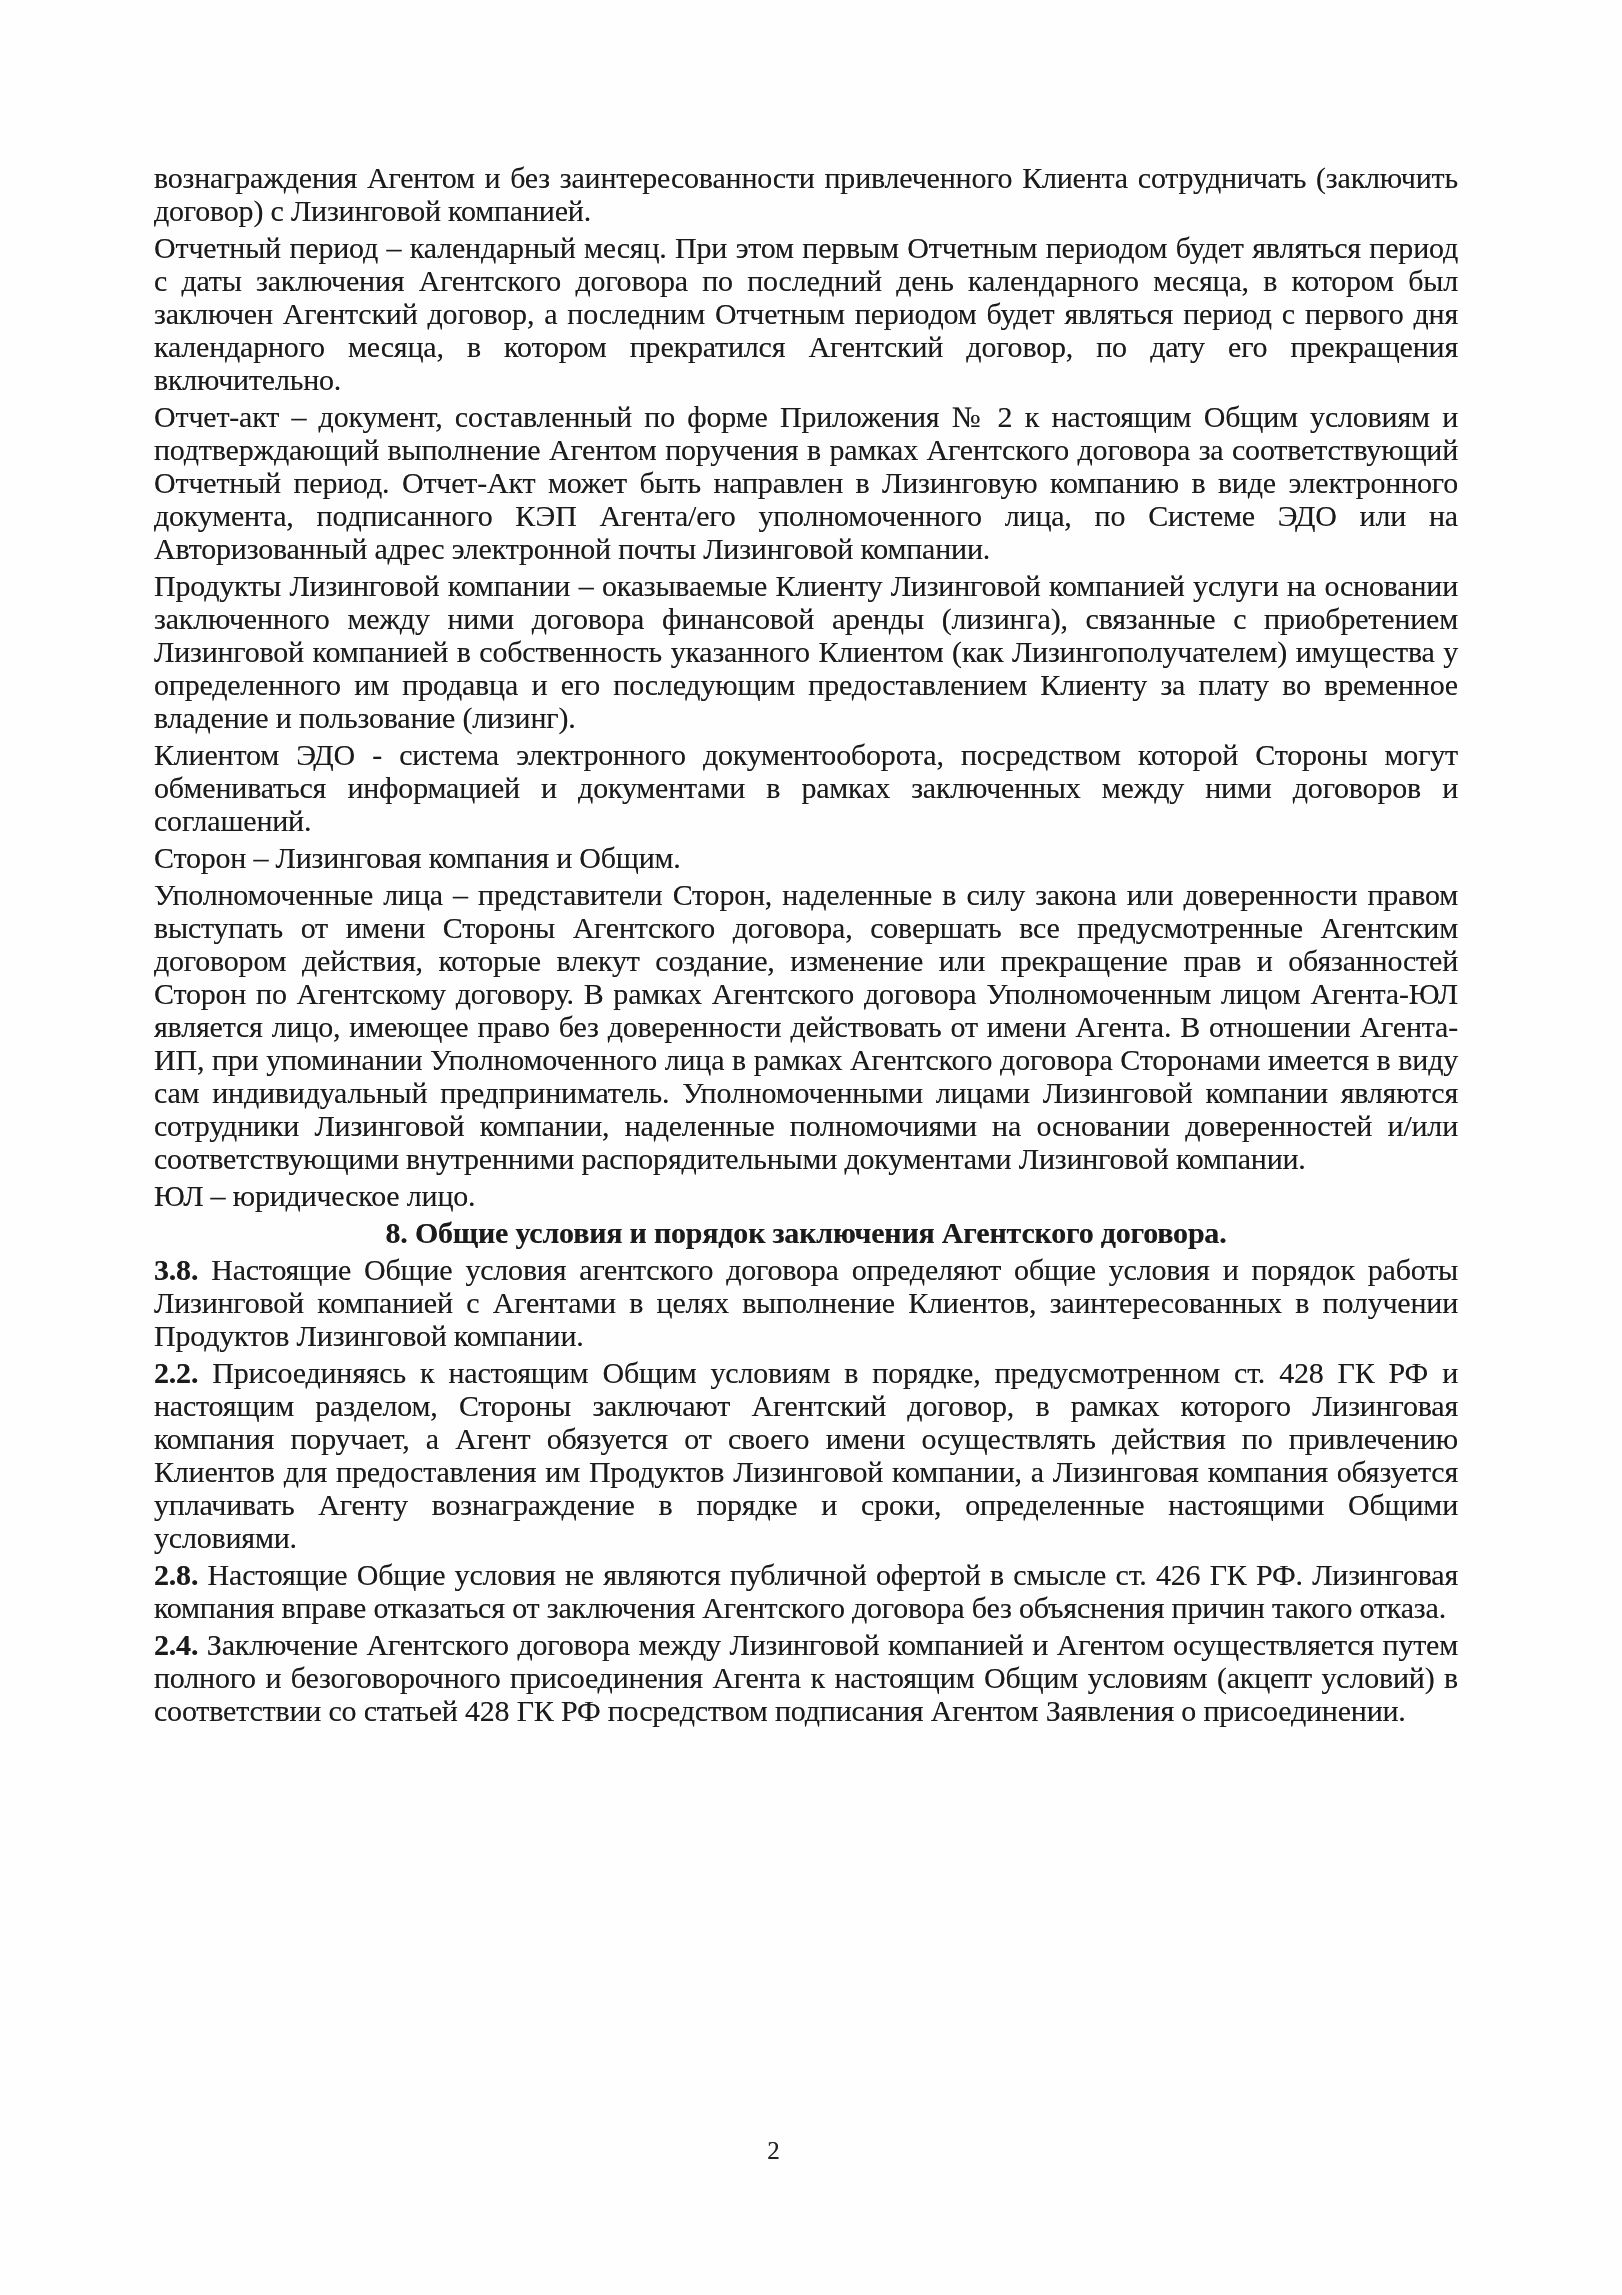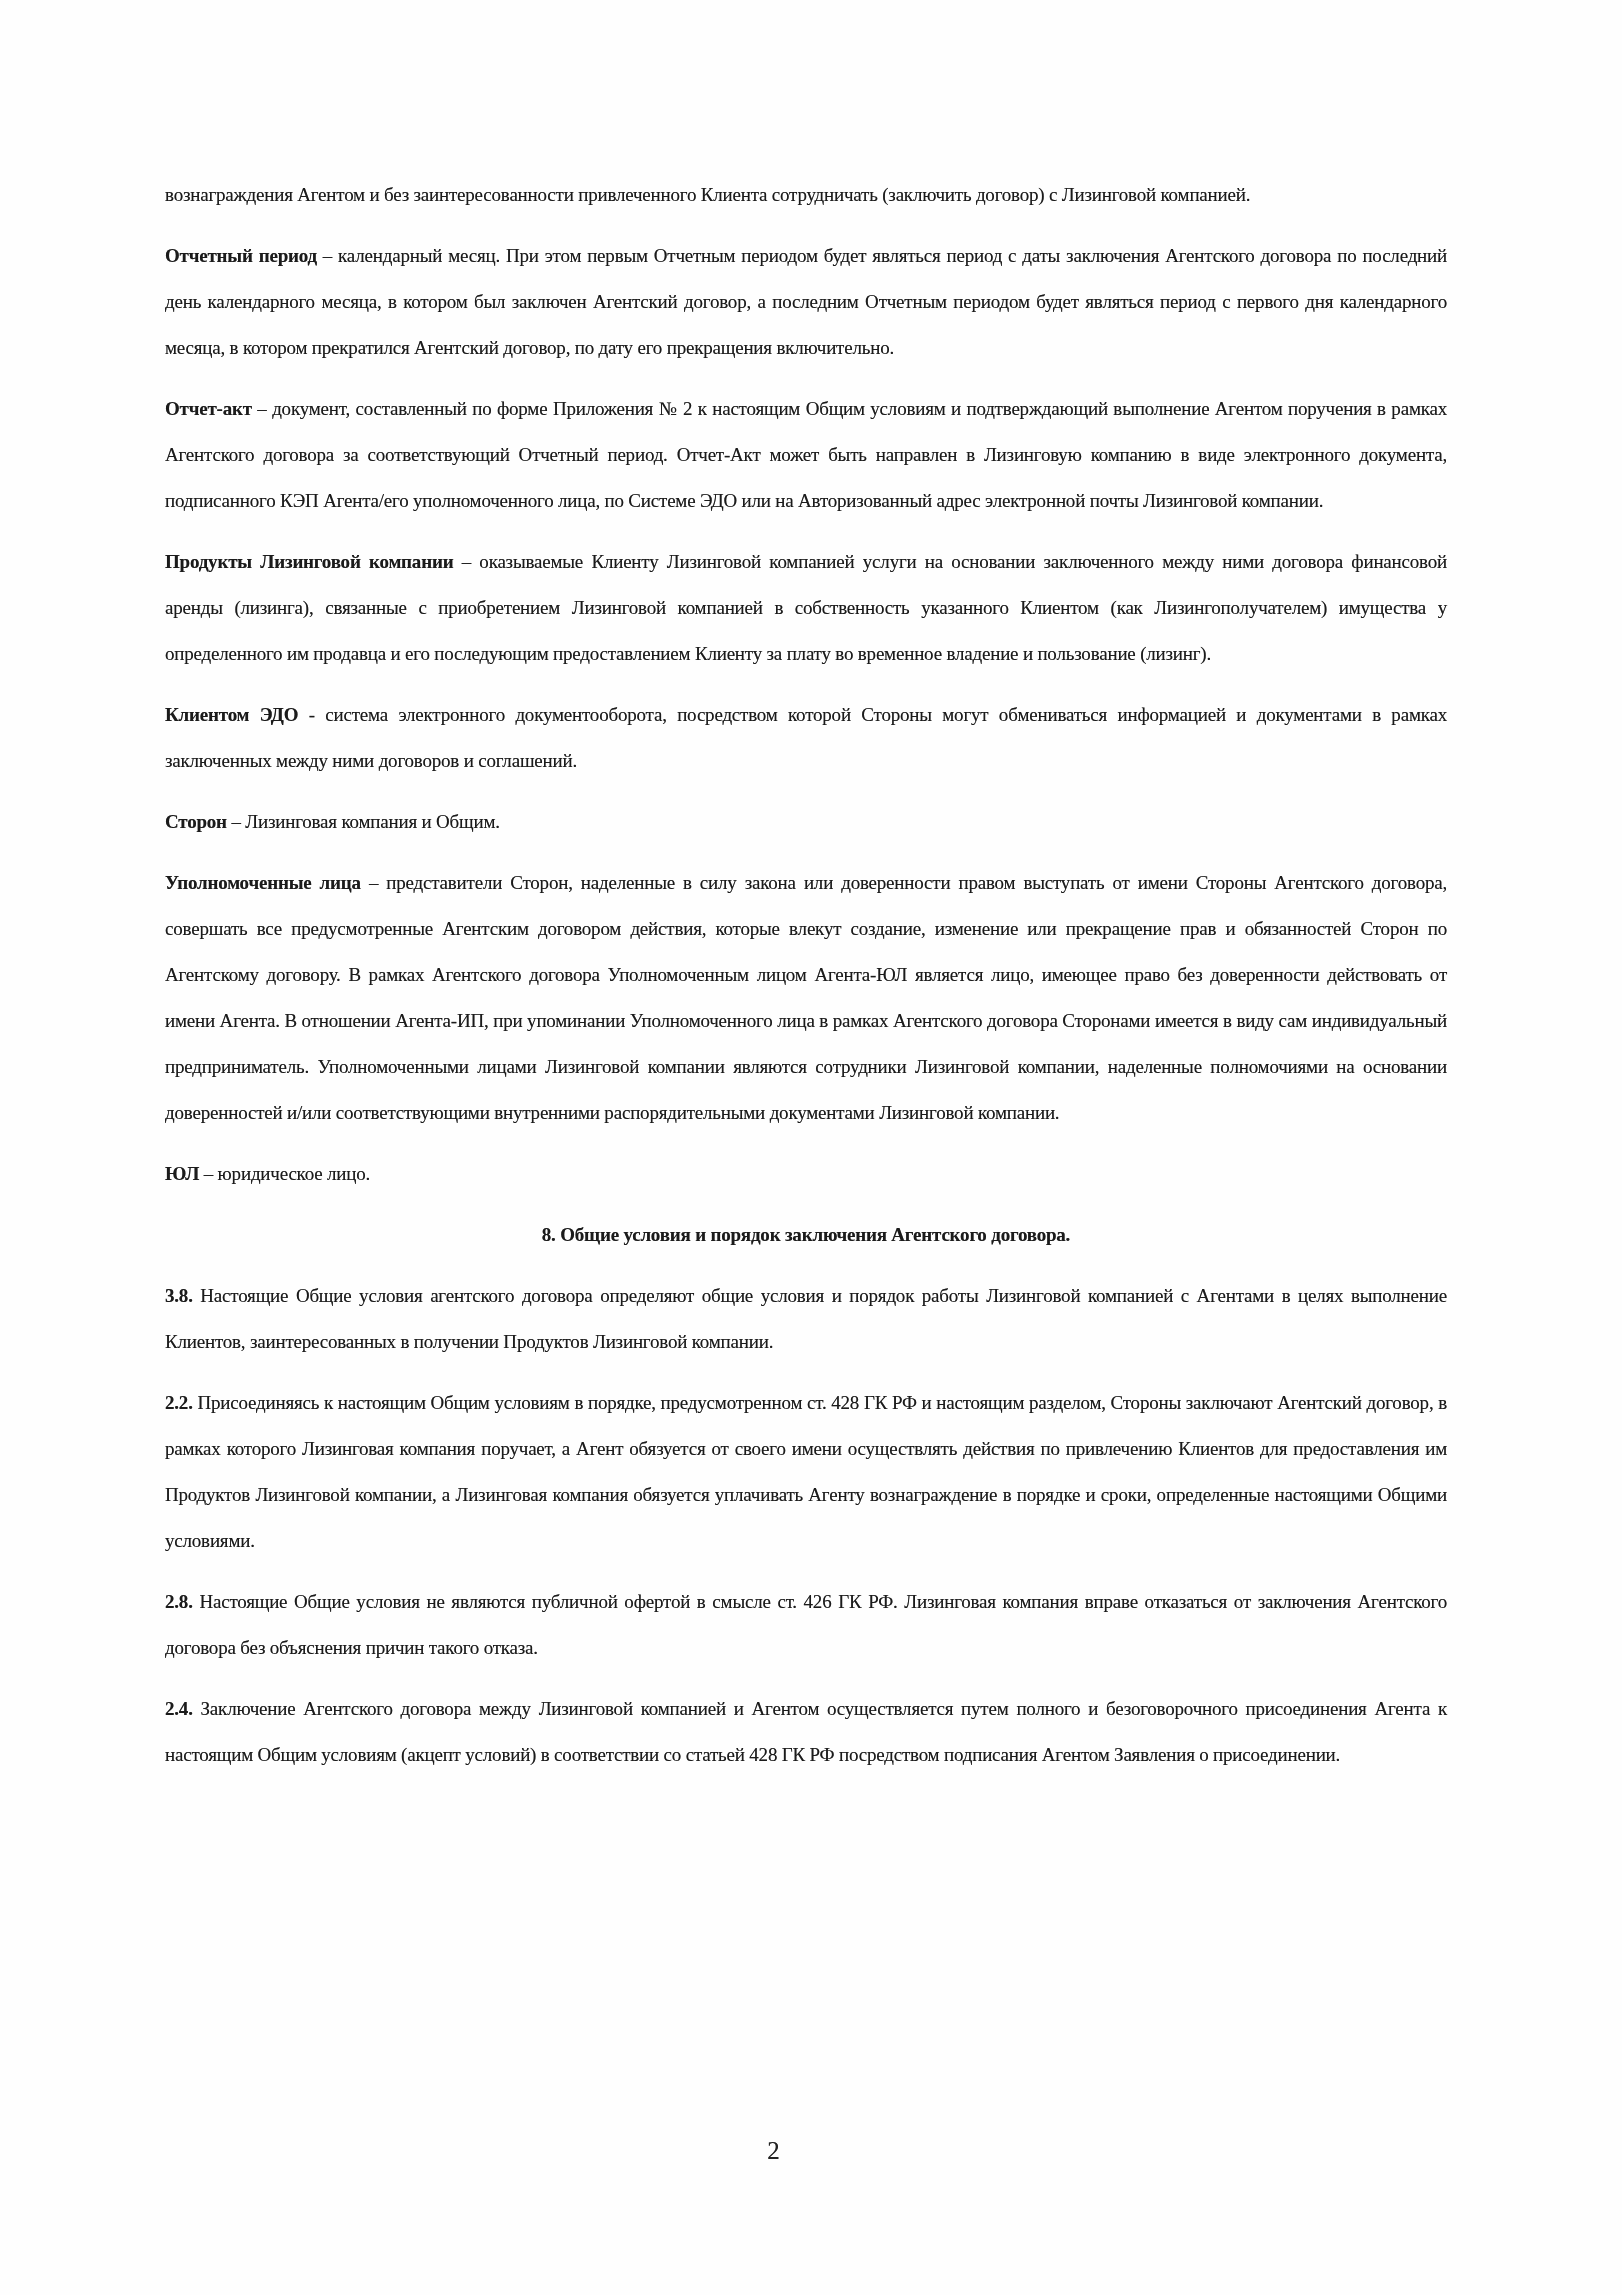--- a/index.html
+++ b/index.html
@@ -16,28 +16,28 @@
     font-family: "Liberation Serif", "DejaVu Serif", serif;
     color: #1b1b1b;
   }
   .content {
     position: absolute;
     left: 150px;
     top: 157px;
     width: 1312px;
   }
   .content p {
-    margin: 15px;
-    font-size: 19px;
-    line-height: 46px;
+    margin: 4px;
+    font-size: 30px;
+    line-height: 33px;
     text-align: justify;
     letter-spacing: -0.2px;
   }
   .term {
-    font-weight: bold;
+    font-weight: normal;
   }
   .clause-num {
     font-weight: bold;
   }
   .section-heading {
     margin: 0;
     margin-top: 39px;
     font-size: 25px;
     line-height: 38px;
     font-weight: bold;

